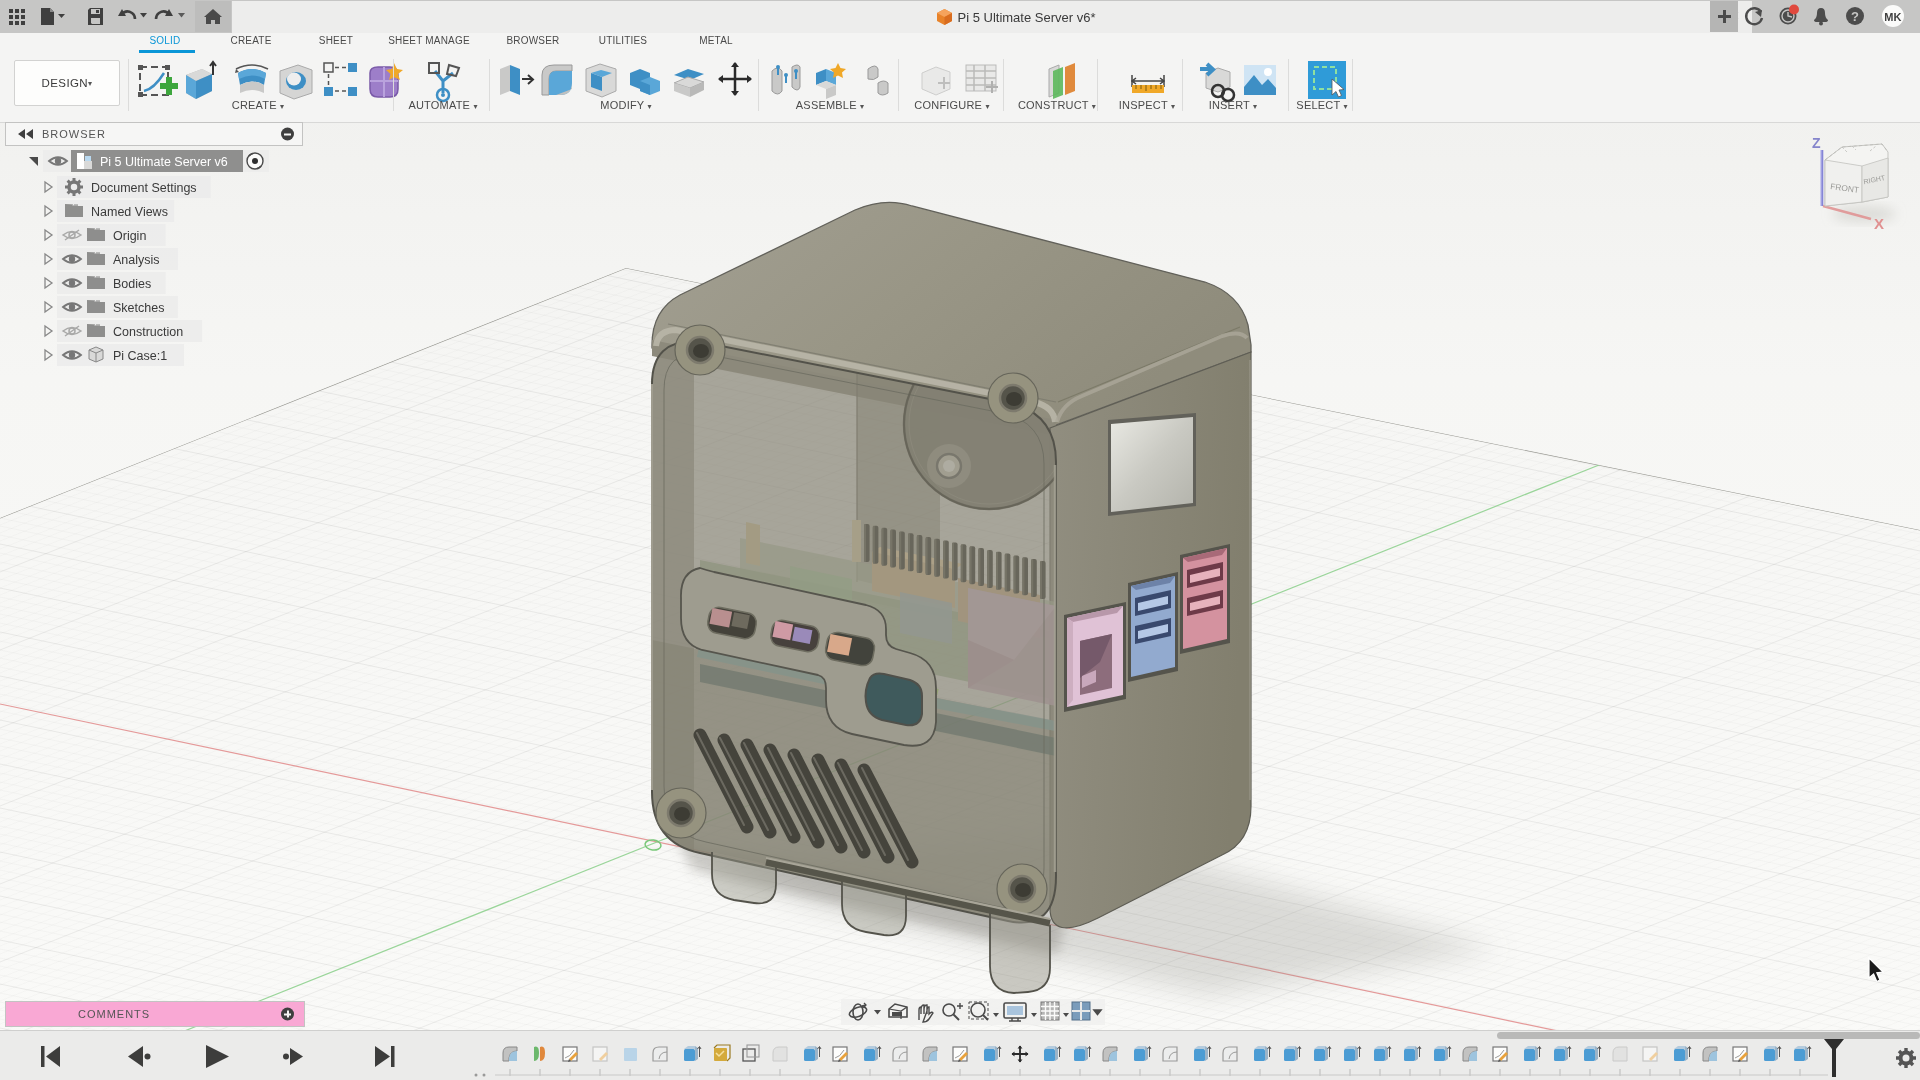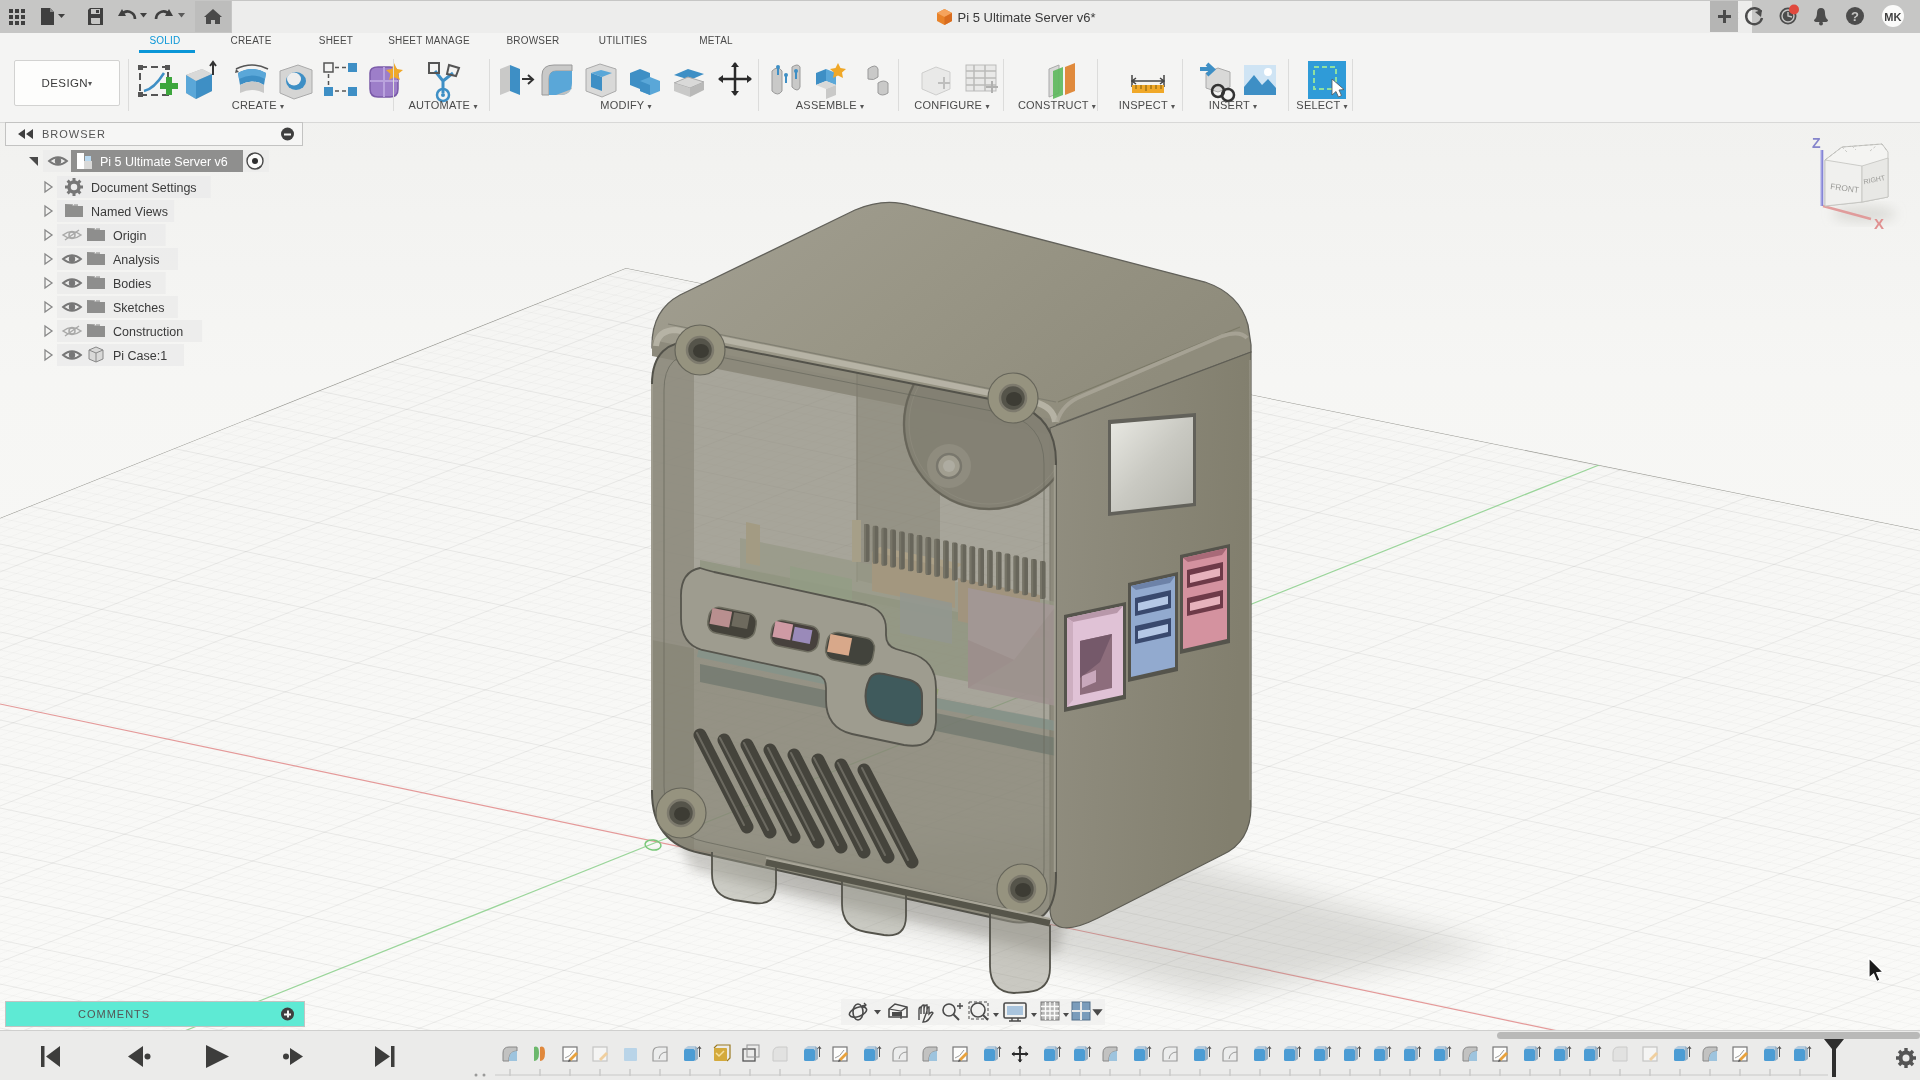--- a/index.html
+++ b/index.html
@@ -14,21 +14,21 @@
 #designbtn{position:absolute;left:14px;top:27px;width:104px;height:44px;background:#fdfdfc;border:1px solid #d2d2d1;border-radius:2px;font-size:11.5px;color:#3a3a3a;display:flex;align-items:center;justify-content:center;letter-spacing:0.4px;}
 .glabel{position:absolute;top:66px;transform:translateX(-50%);font-size:11px;color:#4a4a4a;letter-spacing:0.2px;white-space:nowrap;}
 .dca{font-size:8px;color:#555;}
 .gsep{position:absolute;top:26px;width:1px;height:52px;background:#dcdcdb;}
 #browser{position:absolute;left:5px;top:122px;width:298px;height:500px;}
 .phead{position:absolute;left:0;width:298px;height:24px;background:#f6f6f5;border:1px solid #c3c3c2;display:flex;align-items:center;padding-left:12px;box-sizing:border-box;font-size:11px;letter-spacing:1px;color:#555;}
 .phcirc{position:absolute;right:8px;top:50%;transform:translateY(-50%);width:13px;height:13px;border-radius:50%;background:#3f3f3f;display:inline-block;}
 .phline{position:absolute;left:3px;top:6px;width:7px;height:2px;background:#f5f5f4;}
 .phplus{position:absolute;left:3px;top:5.5px;width:7px;height:2px;background:#f5f5f4;}
 .phplusv{position:absolute;left:5.5px;top:3px;width:2px;height:7px;background:#f5f5f4;}
-#comments{position:absolute;left:5px;top:1001px;width:298px;height:24px;background:#5eead4;border:1px solid #c3c3c2;font-size:11px;letter-spacing:1px;color:#555;display:flex;align-items:center;}
+#comments{position:absolute;left:5px;top:1001px;width:298px;height:24px;background:#f9a8d4;border:1px solid #c3c3c2;font-size:11px;letter-spacing:1px;color:#555;display:flex;align-items:center;}
 #navbar{position:absolute;left:841px;top:999px;width:264px;height:26px;background:rgba(240,240,239,0.85);}
 #timeline{position:absolute;left:0;top:1030px;width:1920px;height:50px;background:#ebebea;border-top:1px solid #cfcfce;}
 #tlscroll{position:absolute;left:1497px;top:1px;width:423px;height:7px;background:#b9b9b8;border-radius:4px;}
 </style></head>
 <body>
 <div id="stage">
 <div id="viewport"><svg id="scene" width="1920" height="1080" viewBox="0 0 1920 1080">
 <defs>
 <linearGradient id="bgg" x1="0" y1="0" x2="0" y2="1">
  <stop offset="0" stop-color="#efefed"></stop>

